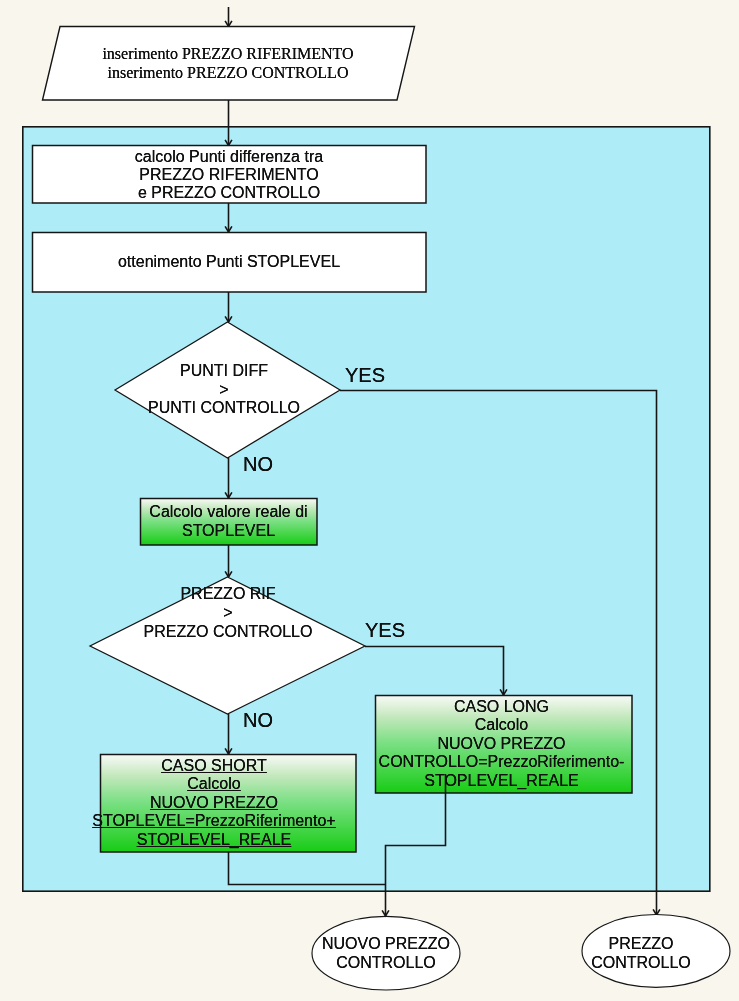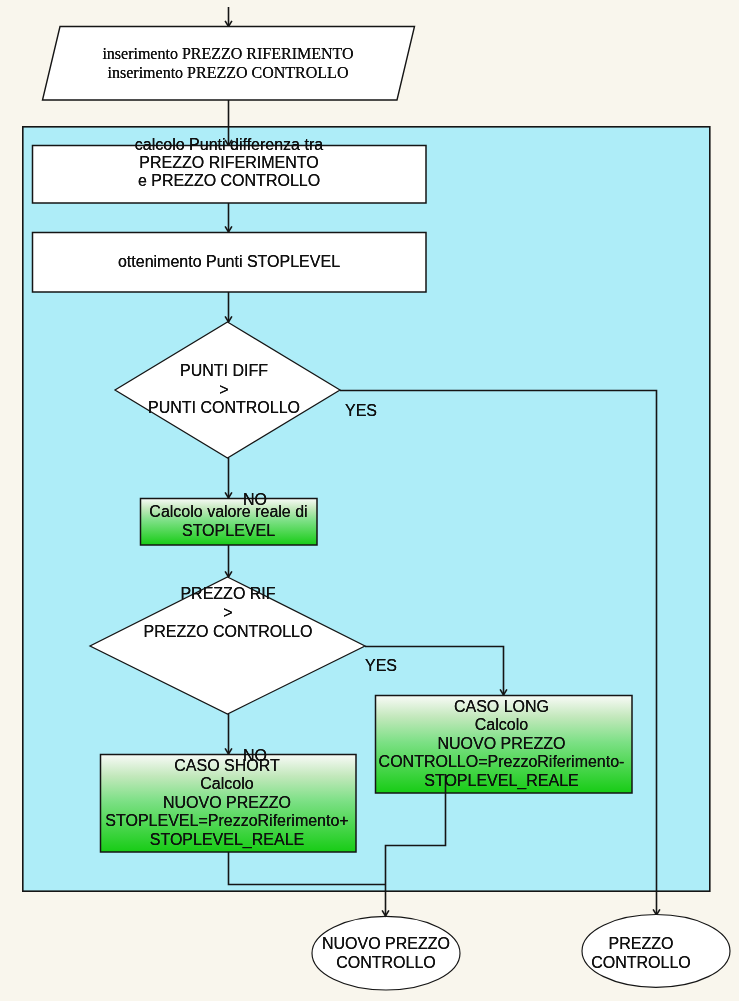--- a/index.html
+++ b/index.html
@@ -2,21 +2,21 @@
 <html><head>
 <meta charset="utf-8">
 <title>Flowchart</title>
 <style>
   html,body{margin:0;padding:0;}
   body{width:739px;height:1001px;background:#f9f6ed;font-family:"Liberation Sans",sans-serif;overflow:hidden;}
   #root{position:relative;width:739px;height:1001px;}
   svg#shapes{position:absolute;left:0;top:0;width:739px;height:1001px;}
   .txt{position:absolute;text-align:center;color:#101010;font-size:16px;line-height:18px;white-space:nowrap;transform:translateZ(0);text-shadow:0 0 0.35px #000;}
   .txt span{display:block;}
-  .elab{position:absolute;color:#101010;font-size:16px;line-height:18px;white-space:nowrap;transform:translateZ(0);text-shadow:0 0 0.35px #000;margin-top:36px;}
+  .elab{position:absolute;color:#101010;font-size:20px;line-height:18px;white-space:nowrap;transform:translateZ(0);text-shadow:0 0 0.35px #000;}
 </style>
 </head>
 <body>
 
 <div id="root">
 
   <svg id="shapes" viewBox="0 0 739 1001">
     <defs>
       <linearGradient id="greenGrad" x1="0" y1="0" x2="0" y2="1">
         <stop offset="0" stop-color="#f6faf4"></stop>
@@ -59,21 +59,21 @@
     <g fill="none" stroke="#151515" stroke-width="1.6" shape-rendering="geometricPrecision">
       <path d="M 445.5 774 L 445.5 845.5 L 385.5 845.5 L 385.5 916" marker-end="url(#arw)"></path>
     </g>
   </svg>
 
   <div class="txt" style="left:0;width:456px;top:44px;line-height:19px;font-family:Liberation Serif, serif;">
     <span>inserimento PREZZO RIFERIMENTO</span>
       <span>inserimento PREZZO CONTROLLO</span>
   </div>
 
-  <div class="txt" style="left:32px;width:394px;top:136px;">
+  <div class="txt" style="left:32px;width:394px;top:148px;">
     <span>calcolo Punti differenza tra</span>
       <span>PREZZO RIFERIMENTO</span>
       <span>e PREZZO CONTROLLO</span>
   </div>
 
   <div class="txt" style="left:32px;width:394px;top:253px;">
     <span>ottenimento Punti STOPLEVEL</span>
   </div>
 
   <div class="txt" style="left:84px;width:280px;top:362px;line-height:18.5px;">
@@ -94,21 +94,21 @@
   </div>
 
   <div class="txt" style="left:373px;width:257px;top:698px;line-height:18.4px;">
     <span>CASO LONG</span>
       <span>Calcolo</span>
       <span>NUOVO PREZZO</span>
       <span>CONTROLLO=PrezzoRiferimento-</span>
       <span>STOPLEVEL_REALE</span>
   </div>
 
-  <div class="txt" style="left:99px;width:256px;top:757px;line-height:18.4px;">
+  <div class="txt" style="left:86px;width:256px;top:757px;line-height:18.4px;text-decoration:underline;">
     <span>CASO SHORT</span>
       <span>Calcolo</span>
       <span>NUOVO PREZZO</span>
       <span>STOPLEVEL=PrezzoRiferimento+</span>
       <span>STOPLEVEL_REALE</span>
   </div>
 
   <div class="txt" style="left:310px;width:152px;top:934px;line-height:19px;">
     <span>NUOVO PREZZO</span>
       <span>CONTROLLO</span>

